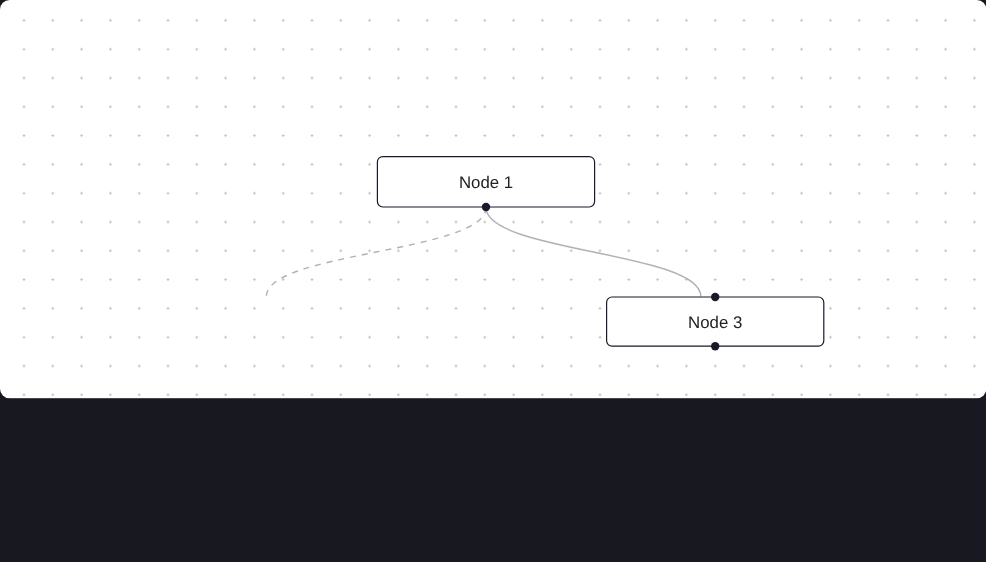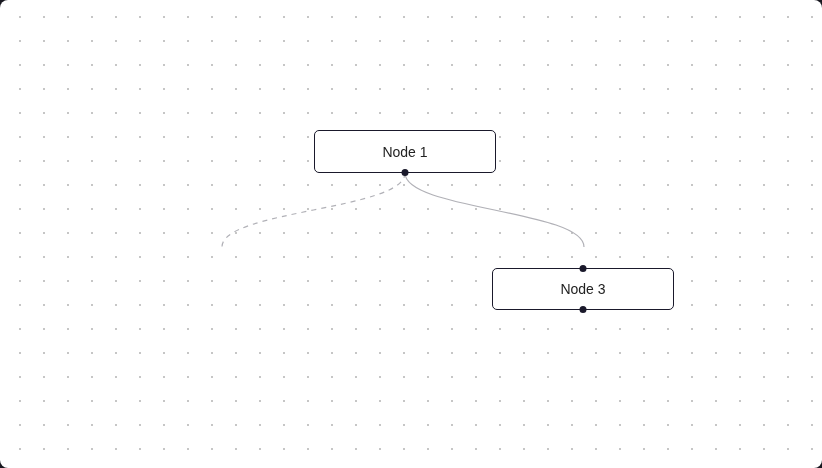--- a/index.html
+++ b/index.html
@@ -8,21 +8,21 @@
     width: 822px;
     height: 468px;
     background: #181820; 
     font-family: "Liberation Sans", sans-serif;
     overflow: hidden;
   }
   .viewport {
     position: absolute;
     inset: 0;
     width: 822px;
-    height: 468px;
+    height: 332px;
     background-color: var(--canvas-bg, #ffffff);
     border-radius: 8px;
     overflow: hidden;
   }
   .edge-layer {
     position: absolute;
     top: 0;
     left: 0;
     width: 822px;
     height: 468px;
@@ -70,19 +70,19 @@
     <path id="edge-0" d="M 405,173 C 405,210 222,210 222,247" stroke="#b1b1b7" stroke-dasharray="5 5"></path>
     <path id="edge-1" d="M 405,173 C 405,210 584,210 584,247" stroke="#b1b1b7"></path>
   </svg>
 
   <div class="node" style="left: 314px; top: 130px; width: 182px; height: 43px;">
     <span class="node-label">Node 1</span>
     <span class="handle handle-bottom"></span>
   </div>
 
 
-  <div class="node" style="left: 492px; top: 247px; width: 182px; height: 42px; margin-top: 21px;">
+  <div class="node" style="left: 505px; top: 247px; width: 182px; height: 42px;">
     <span class="node-label">Node 3</span>
     <span class="handle handle-top"></span>
     <span class="handle handle-bottom"></span>
   </div>
 
 </div>
 
 </body></html>

